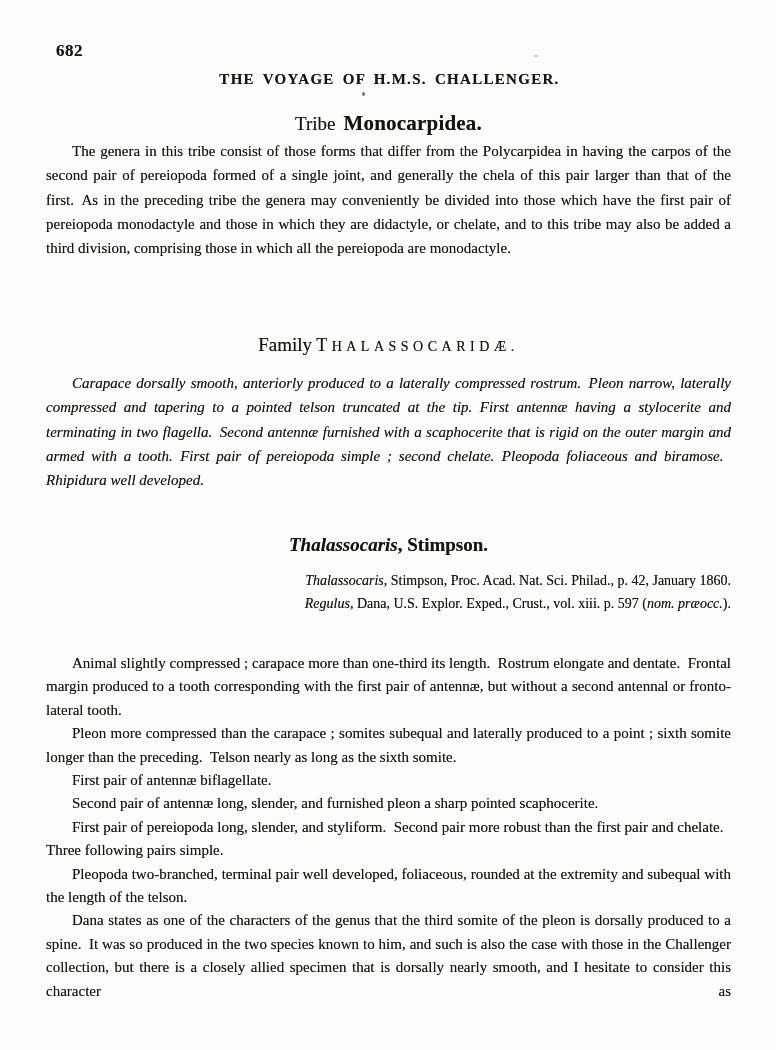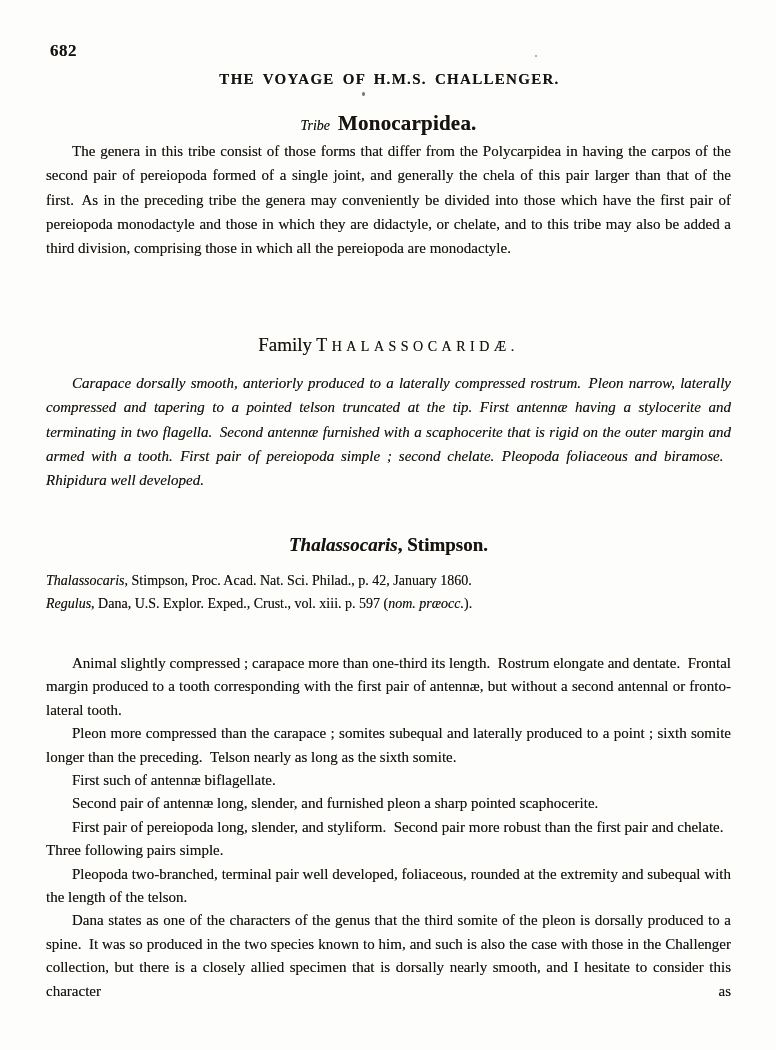--- a/index.html
+++ b/index.html
@@ -12,46 +12,46 @@
     height: 1050px;
     background: #fdfdfb;
     color: #17130f;
     font-family: "Liberation Serif", "DejaVu Serif", serif;
     overflow: hidden;
     text-shadow: 0 0 0.5px rgba(23,19,15,0.55);
   }
 
   
   .running-head { position: absolute; top: 41px; left: 48px; right: 45px; height: 22px; }
-  .page-num { position: absolute; left: 2px; top: 0; font-size: 17px; font-weight: bold; letter-spacing: 0.5px; font-family: Liberation Serif, serif; }
+  .page-num { position: absolute; left: 8px; top: 0; font-size: 17px; font-weight: bold; letter-spacing: 0.5px; font-family: Liberation Serif, serif; }
   .head-title {
     position: absolute; left: 0; right: 0; top: 2px;
     text-align: center; font-size: 15px; font-weight: bold;
     letter-spacing: 1.3px; word-spacing: 3px; margin-top: 28px;
   }
 
   
   .speck { position: absolute; background: #4a423a; border-radius: 50%; }
   .speck-header { width: 2px; height: 2px; left: 487px; top: 14px; opacity: 0.55; }
   .speck-tribe  { width: 3px; height: 4px; left: 362px; top: 92px; opacity: 0.75; }
 
   
   .tribe-heading { position: absolute; top: 101px; left: 46px; width: 685px; text-align: center; font-weight: normal; }
-  .tribe-label { font-size: 14px; font-style: italic; }
+  .tribe-label { font-size: 19px; }
   .tribe-name  { font-size: 21px; font-weight: bold; letter-spacing: 0.2px; }
 
   .family-heading { position: absolute; top: 330px; left: 46px; width: 685px; text-align: center; font-weight: normal; }
   .family-label   { font-size: 19px; }
   .family-initial { font-size: 18px; letter-spacing: 4.5px; margin-left: 4px; }
   .family-caps    { font-size: 14px; letter-spacing: 4.5px; }
 
   .genus-heading { position: absolute; top: 534px; left: 46px; width: 685px; text-align: center; font-size: 19px; font-weight: bold; }
   .it { font-style: italic; }
 
-  .synonymy { position: absolute; top: 569px; left: 46px; width: 685px; text-align: left; font-size: 14px; line-height: 23px; }
+  .synonymy { position: absolute; top: 569px; left: 46px; width: 685px; text-align: right; font-size: 14px; line-height: 23px; }
 
   
   .text-block { position: absolute; left: 46px; width: 685px; font-size: 15px; text-align: justify; }
   .tribe-para  { top: 139px; line-height: 24.3px; }
   .family-para { top: 371px; line-height: 24.3px; font-style: italic; }
   .genus-body  { top: 652px; line-height: 23.4px; }
   .text-block p { text-indent: 26px; }
   .justify-last { text-align-last: justify; }
 </style>
 </head>
@@ -83,20 +83,20 @@
   <h3 class="genus-heading"><span class="it">Thalassocaris</span><span>, Stimpson.</span></h3>
 
   <div class="synonymy">
     <div class="syn-line"><span class="it">Thalassocaris</span><span>, Stimpson, Proc. Acad. Nat. Sci. Philad., p. 42, January 1860.</span></div>
     <div class="syn-line"><span class="it">Regulus</span><span>, Dana, U.S. Explor. Exped., Crust., vol. xiii. p. 597 (</span><span class="it">nom. præocc.</span><span>).</span></div>
   </div>
 
   <div class="text-block genus-body">
     <p>Animal slightly compressed ; carapace more than one-third its length. Rostrum elongate and dentate. Frontal margin produced to a tooth corresponding with the first pair of antennæ, but without a second antennal or fronto-lateral tooth.</p>
     <p>Pleon more compressed than the carapace ; somites subequal and laterally produced to a point ; sixth somite longer than the preceding. Telson nearly as long as the sixth somite.</p>
-    <p>First such of antennæ biflagellate.</p>
+    <p>First pair of antennæ biflagellate.</p>
     <p>Second pair of antennæ long, slender, and furnished pleon a sharp pointed scaphocerite.</p>
     <p>First pair of pereiopoda long, slender, and styliform. Second pair more robust than the first pair and chelate. Three following pairs simple.</p>
     <p>Pleopoda two-branched, terminal pair well developed, foliaceous, rounded at the extremity and subequal with the length of the telson.</p>
     <p class="justify-last">Dana states as one of the characters of the genus that the third somite of the pleon is dorsally produced to a spine. It was so produced in the two species known to him, and such is also the case with those in the Challenger collection, but there is a closely allied specimen that is dorsally nearly smooth, and I hesitate to consider this character as</p>
   </div>
 
 </div>
 
 </body></html>

